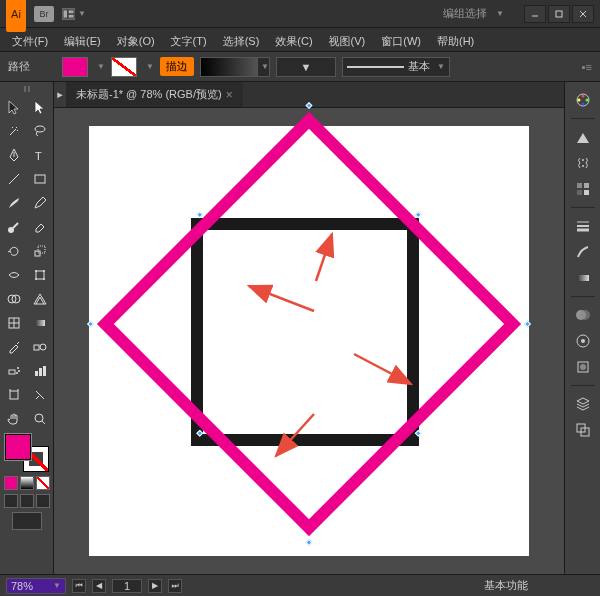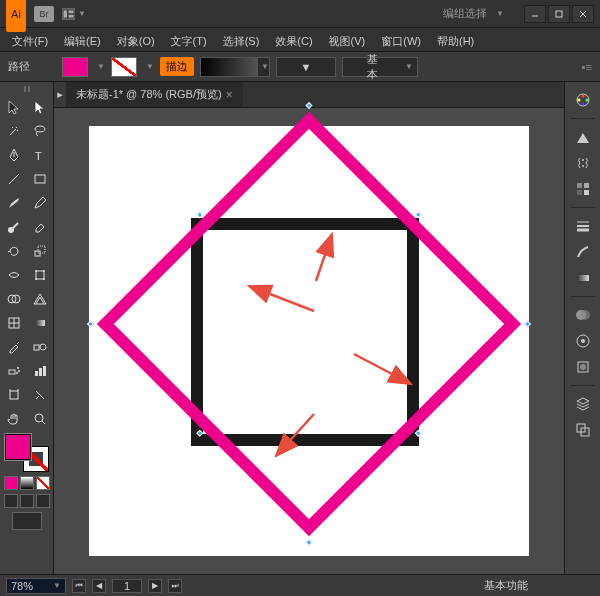--- a/index.html
+++ b/index.html
@@ -18,21 +18,21 @@
 .menubar span{padding:2px 6px;cursor:default}
 .controlbar{height:30px;background:#3a3a3a;display:flex;align-items:center;padding:0 8px;gap:6px;border-bottom:1px solid #1a1a1a}
 .ctrl-label{color:#ccc}
 .fill-swatch{width:26px;height:20px;background:#ec008c;border:1px solid #666}
 .none-swatch{width:26px;height:20px;background:#fff;border:1px solid #666;position:relative}
 .none-swatch::after{content:"";position:absolute;left:0;bottom:0;width:100%;height:100%;background:linear-gradient(to top right,transparent 45%,#f00 45%,#f00 55%,transparent 55%)}
 .stroke-label{background:#ff7c00;color:#000;padding:2px 6px;border-radius:2px}
 .stroke-weight{width:70px;height:20px;background:#2a2a2a;border:1px solid #555;display:flex;align-items:center}
 .stroke-weight .grad{flex:1;height:100%;background:linear-gradient(to right,#000,#555)}
 .pt-input{width:60px;height:20px;background:#2a2a2a;border:1px solid #555;display:flex;align-items:center;justify-content:center}
-.profile-box{width:76px;height:20px;background:#2a2a2a;border:1px solid #555;display:flex;align-items:center;padding:0 4px;gap:20px}
+.profile-box{width:108px;height:20px;background:#2a2a2a;border:1px solid #555;display:flex;align-items:center;padding:0 4px;gap:4px}
 .profile-line{flex:1;height:2px;background:#ccc}
 .main-area{display:flex;height:calc(596px - 28px - 24px - 30px - 22px)}
 .toolbox{width:54px;background:#414141;border-right:1px solid #1a1a1a;display:flex;flex-direction:column;align-items:center;padding-top:4px}
 .tool-handle{width:30px;height:8px;display:flex;justify-content:center;gap:2px;margin-bottom:2px}
 .tool-handle span{width:2px;height:6px;background:#666}
 .tool-grid{display:grid;grid-template-columns:24px 24px;gap:2px}
 .tool{width:24px;height:22px;background:#414141;display:flex;align-items:center;justify-content:center;cursor:default}
 .tool svg{width:16px;height:16px}
 .fill-stroke{width:44px;height:38px;position:relative;margin-top:4px}
 .fill-box{position:absolute;width:26px;height:26px;background:#ec008c;border:1px solid #000;outline:1px solid #888;left:0;top:0;z-index:2}
@@ -57,21 +57,21 @@
 .handle{position:absolute;width:5px;height:5px;background:#4a9eff;border:1px solid #fff}
 .h-tl{left:-2px;top:-2px}.h-tr{right:-2px;top:-2px}.h-bl{left:-2px;bottom:-2px}.h-br{right:-2px;bottom:-2px}
 .h-t{left:50%;top:-2px;transform:translateX(-50%)}.h-b{left:50%;bottom:-2px;transform:translateX(-50%)}
 .h-l{left:-2px;top:50%;transform:translateY(-50%)}.h-r{right:-2px;top:50%;transform:translateY(-50%)}
 .arrow{position:absolute;pointer-events:none}
 .right-panels{width:36px;background:#414141;border-left:1px solid #1a1a1a;display:flex;flex-direction:column;align-items:center;padding-top:6px;gap:2px}
 .panel-icon{width:26px;height:24px;display:flex;align-items:center;justify-content:center;background:#414141;border-radius:2px}
 .panel-icon svg{width:18px;height:18px}
 .panel-sep{width:24px;height:1px;background:#2a2a2a;margin:4px 0}
 .statusbar{height:22px;background:#3a3a3a;display:flex;align-items:center;padding:0 6px;gap:6px;border-top:1px solid #1a1a1a}
-.zoom-box{width:60px;height:16px;background:#0f172a;border:1px solid #555;display:flex;align-items:center;padding:0 4px}
+.zoom-box{width:60px;height:16px;background:#4c1d95;border:1px solid #555;display:flex;align-items:center;padding:0 4px}
 .nav-btn{width:14px;height:14px;background:#2a2a2a;border:1px solid #555;display:flex;align-items:center;justify-content:center;font-size:8px}
 .page-box{width:30px;height:14px;background:#2a2a2a;border:1px solid #555;display:flex;align-items:center;justify-content:center}
 .status-spacer{flex:1}
 </style>
 </head>
 <body>
 
 <div class="titlebar">
   <div class="app-logo">Ai</div>
   <div class="br-badge">Br</div>

